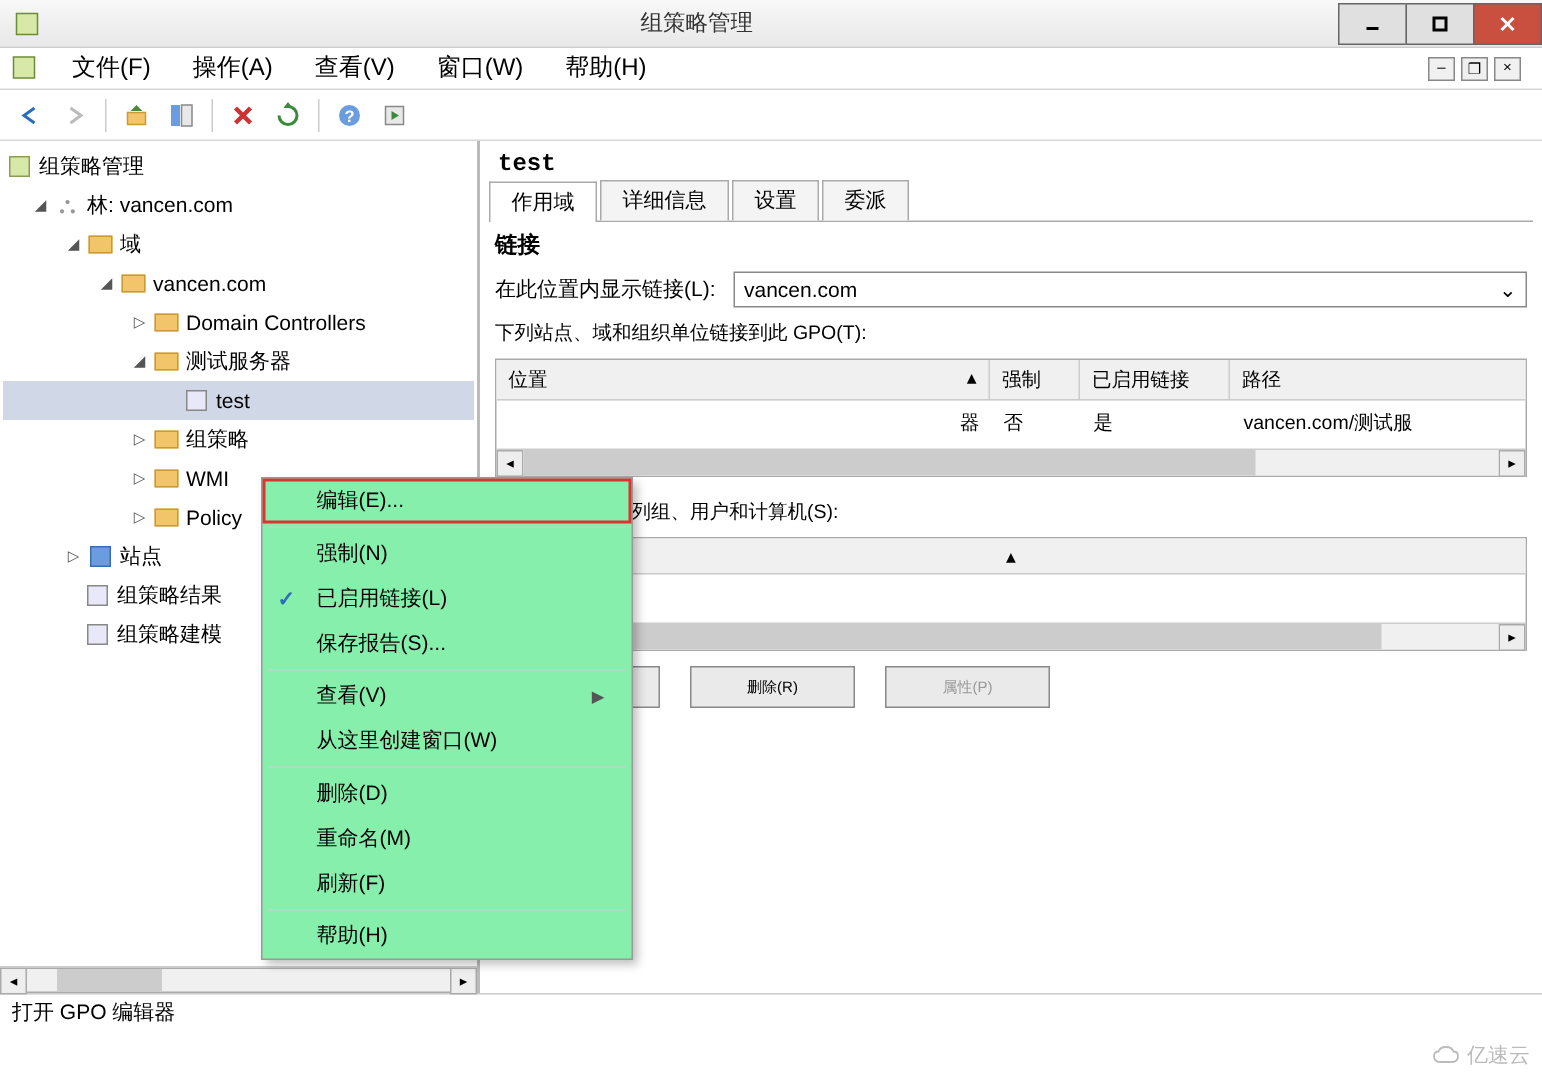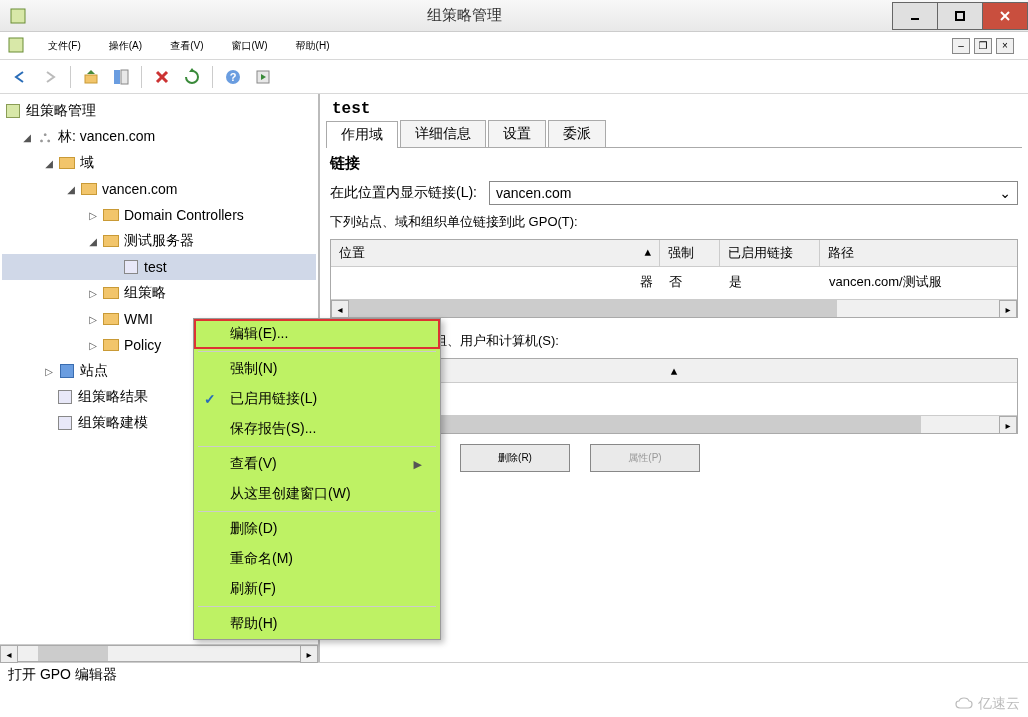--- a/index.html
+++ b/index.html
@@ -7,21 +7,21 @@
 
 .titlebar { height: 32px; background: linear-gradient(#f8f8f8,#e8e8e8); display: flex; align-items: center; border-bottom: 1px solid #ccc; }
 .titlebar .app-icon { width: 20px; height: 20px; margin: 0 8px; display:flex; align-items:center; justify-content:center; }
 .titlebar .title { flex: 1; text-align: center; font-size: 15px; color: #333; }
 .win-btns { display: flex; }
 .win-btn { width: 46px; height: 28px; display:flex; align-items:center; justify-content:center; border: 1px solid #666; margin-left:-1px; background:#e0e0e0; }
 .win-btn.close { background:#c94f3e; }
 
 .menubar { height: 28px; display: flex; align-items: center; padding: 0 8px; border-bottom: 1px solid #d8d8d8; }
 .menubar .m-icon { width: 18px; height: 18px; margin-right: 8px; }
-.menu-item { padding: 3px 14px; font-size: 10px; }
+.menu-item { padding: 3px 14px; font-size: 16px; }
 .mdiwin { margin-left:auto; display:flex; gap:4px; padding-right:6px; }
 .mdi-btn { width:18px; height:16px; border:1px solid #888; background:#f0f0f0; display:flex; align-items:center; justify-content:center; font-size:10px; }
 
 .toolbar { height: 34px; display:flex; align-items:center; padding: 0 6px; border-bottom: 1px solid #d8d8d8; gap:2px; }
 .tool-btn { width: 28px; height: 26px; display:flex; align-items:center; justify-content:center; border:1px solid transparent; }
 .sep { width:1px; height:22px; background:#ccc; margin:0 4px; }
 
 .workspace { display:flex; height: 568px; }
 .tree-pane { width: 320px; border-right: 2px solid #bbb; display:flex; flex-direction:column; }
 .tree { flex:1; padding: 4px 2px; overflow:hidden; font-size:14px; }
@@ -49,21 +49,21 @@
 .gb-cell { padding:6px 8px; font-size:13px; }
 .hscroll { height:18px; display:flex; border-top:1px solid #ccc; }
 .hscroll .sbtn { width:18px; height:18px; border:1px solid #aaa; background:#eee; display:flex; align-items:center; justify-content:center; font-size:10px; }
 .hscroll .track { flex:1; background:#f0f0f0; position:relative; }
 .hscroll .thumb { position:absolute; top:0; bottom:0; left:0; background:#ccc; }
 
 .btn-row { display:flex; gap:20px; margin:6px 4px; }
 .btn { min-width:110px; height:28px; border:1px solid #888; background:#eaeaea; display:flex; align-items:center; justify-content:center; font-size:10px; }
 .btn.disabled { color:#999; }
 
-.context-menu { position:absolute; left:193px; top:318px; width:248px; background:#bef264; border:1px solid #999; box-shadow:3px 3px 6px rgba(0,0,0,0.25); z-index:50; }
+.context-menu { position:absolute; left:174px; top:318px; width:248px; background:#86efac; border:1px solid #999; box-shadow:3px 3px 6px rgba(0,0,0,0.25); z-index:50; }
 .cm-item { display:flex; align-items:center; height:30px; padding:0 18px 0 36px; font-size:14px; position:relative; }
 .cm-item.highlight { outline:2px solid #d33; outline-offset:-2px; }
 .cm-sep { height:1px; background:#ccc; margin:2px 4px; }
 .cm-check { position:absolute; left:10px; color:#2a6db8; font-weight:bold; }
 .cm-arrow { margin-left:auto; font-size:11px; color:#555; }
 
 .statusbar { height:24px; border-top:1px solid #ccc; display:flex; align-items:center; padding:0 8px; font-size:14px; }
 .watermark { position:absolute; right:8px; bottom:4px; color:#bbb; font-size:14px; display:flex; align-items:center; gap:4px; }
 
 

